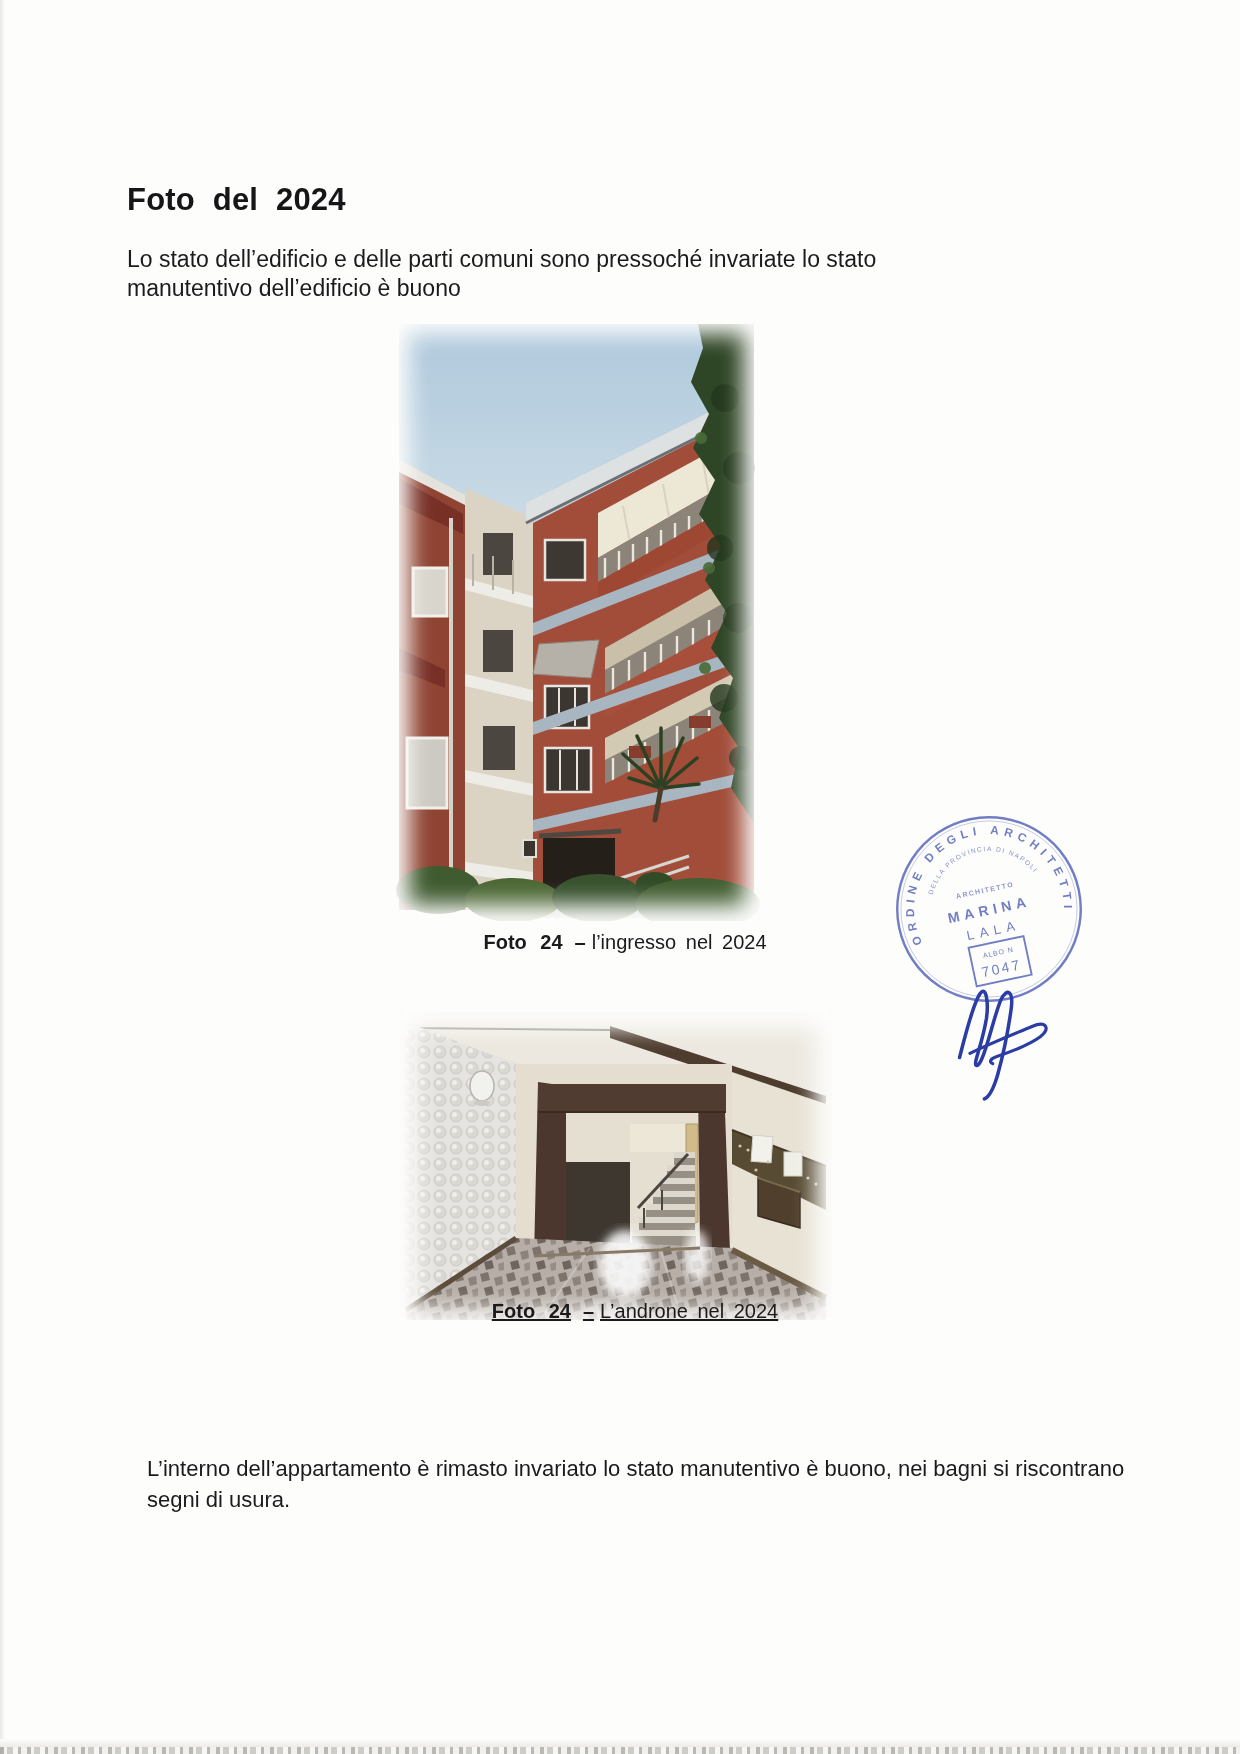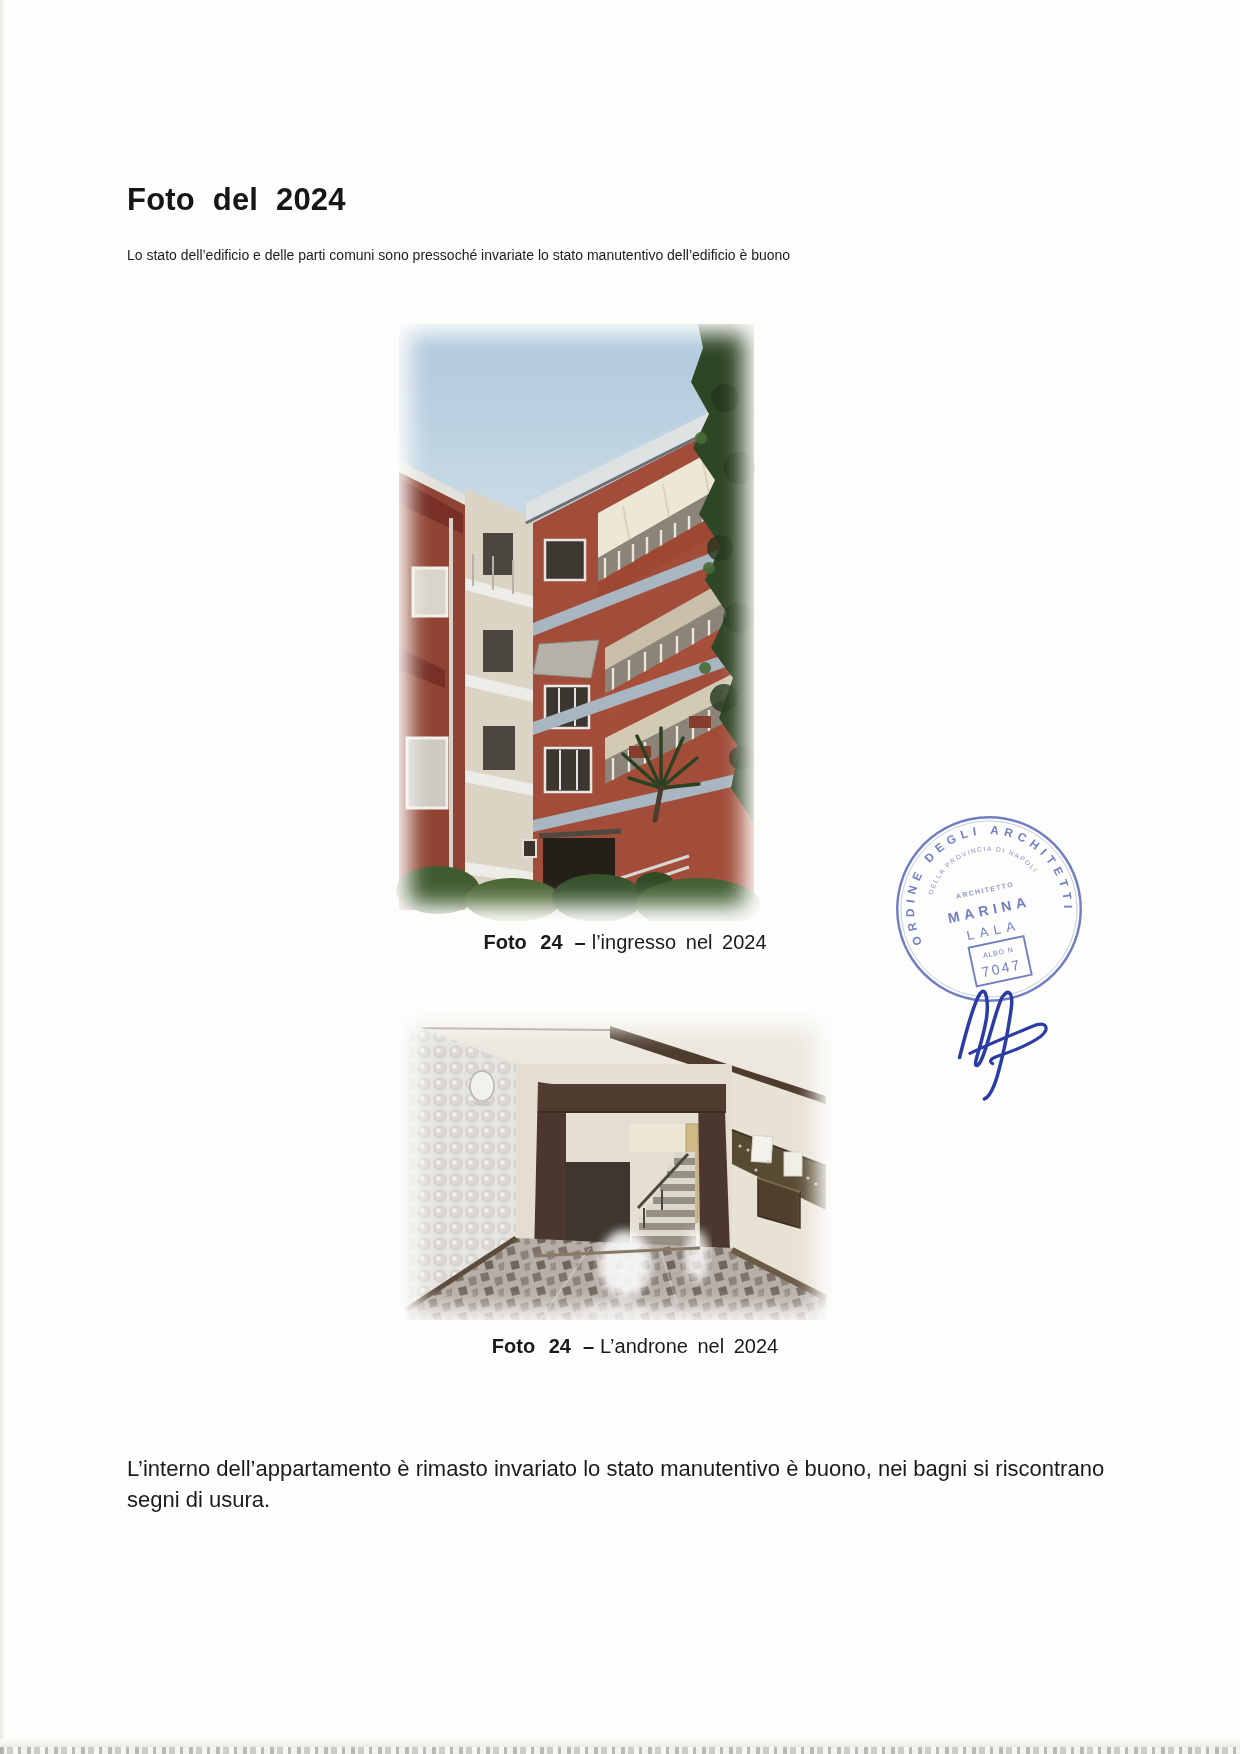--- a/index.html
+++ b/index.html
@@ -9,36 +9,36 @@
     font-family:"Liberation Sans", sans-serif; color:#1d1d1f;
   }
   .page-edge-left{position:absolute;left:0;top:0;bottom:0;width:5px;
     background:linear-gradient(90deg,#e8e7e3,rgba(255,255,255,0));}
   .doc-title{
     position:absolute; left:127px; top:163px;
     font-size:31px; font-weight:700; letter-spacing:.2px; word-spacing:9px; color:#161618;margin-top:19px;
   }
   .para{
     position:absolute; left:127px;
-    font-size:14px; line-height:39px; color:#1b1b1d;
+    font-size:23px; line-height:29px; color:#1b1b1d;
   }
   .para-intro{top:222px; width:868px;}
-  .para-closing{top:1431px; width:1005px; font-size:22px; line-height:31px;}
+  .para-closing{top:1431px; width:1005px; font-size:22px; line-height:31px;margin-left:20px;}
   .photo{
     position:absolute; border-radius:4px; overflow:hidden; background:#fff;
   }
   .photo-1{left:393px; top:318px; width:367px; height:603px;}
   .photo-2{left:400px; top:1012px; width:432px; height:313px;}
   .photo svg{display:block; filter:saturate(.94) contrast(.97);}
   .feather{position:absolute; inset:0; box-shadow:inset 0 0 22px 16px #fdfdfc; pointer-events:none;}
   .caption{
     position:absolute; text-align:center; font-size:20px; color:#1a1a1c; white-space:nowrap;
   }
   .caption-1{left:430px; top:931px; width:390px;}
-  .caption-2{left:440px; top:1335px; width:390px;}
+  .caption-2{left:440px; top:1300px; width:390px;text-decoration:underline;}
   .caption .cap-label{font-weight:700; word-spacing:8px; margin-right:12px;}
   .caption .cap-dash{margin-right:6px; font-weight:700;}
   .caption .cap-text{word-spacing:4px;text-align:right;}
   .stamp{position:absolute; left:886px; top:806px; width:206px; height:206px;}
   .stamp svg text{font-family:"Liberation Sans", sans-serif; fill:#5463b8;}
   .stamp-ring{stroke:#5463b8; fill:none;}
   .signature{position:absolute; left:942px; top:952px; width:120px; height:150px;}
   .sig-stroke{stroke:#2b3da5; fill:none; stroke-linecap:round; stroke-linejoin:round;}
   .scan-strip-soft{position:absolute; left:0; right:0; bottom:7px; height:8px;
     background:linear-gradient(#fdfdfc,#ecebe7);}

